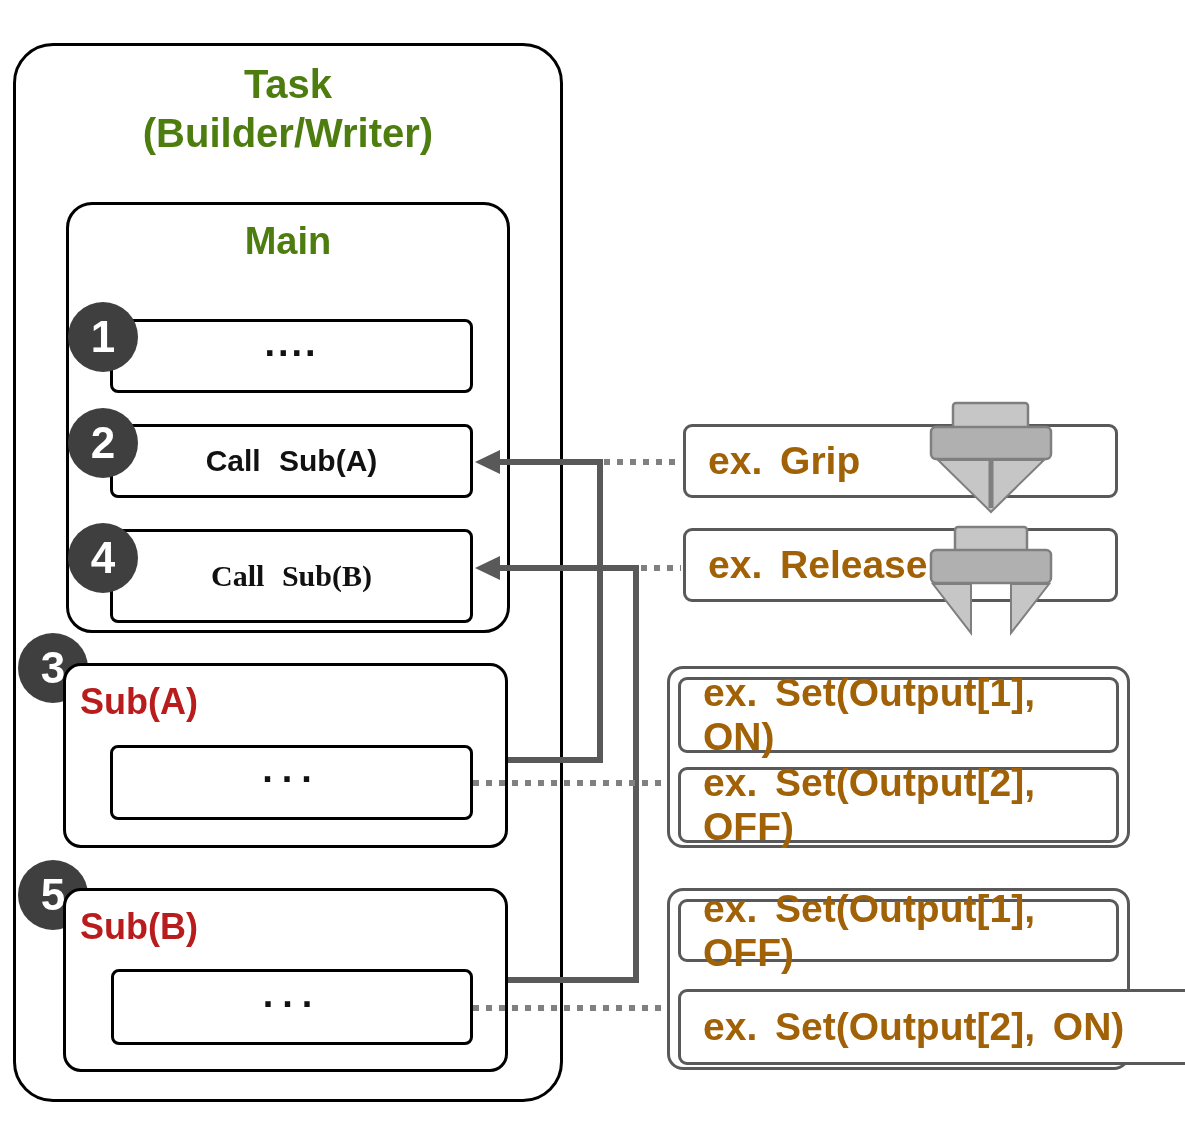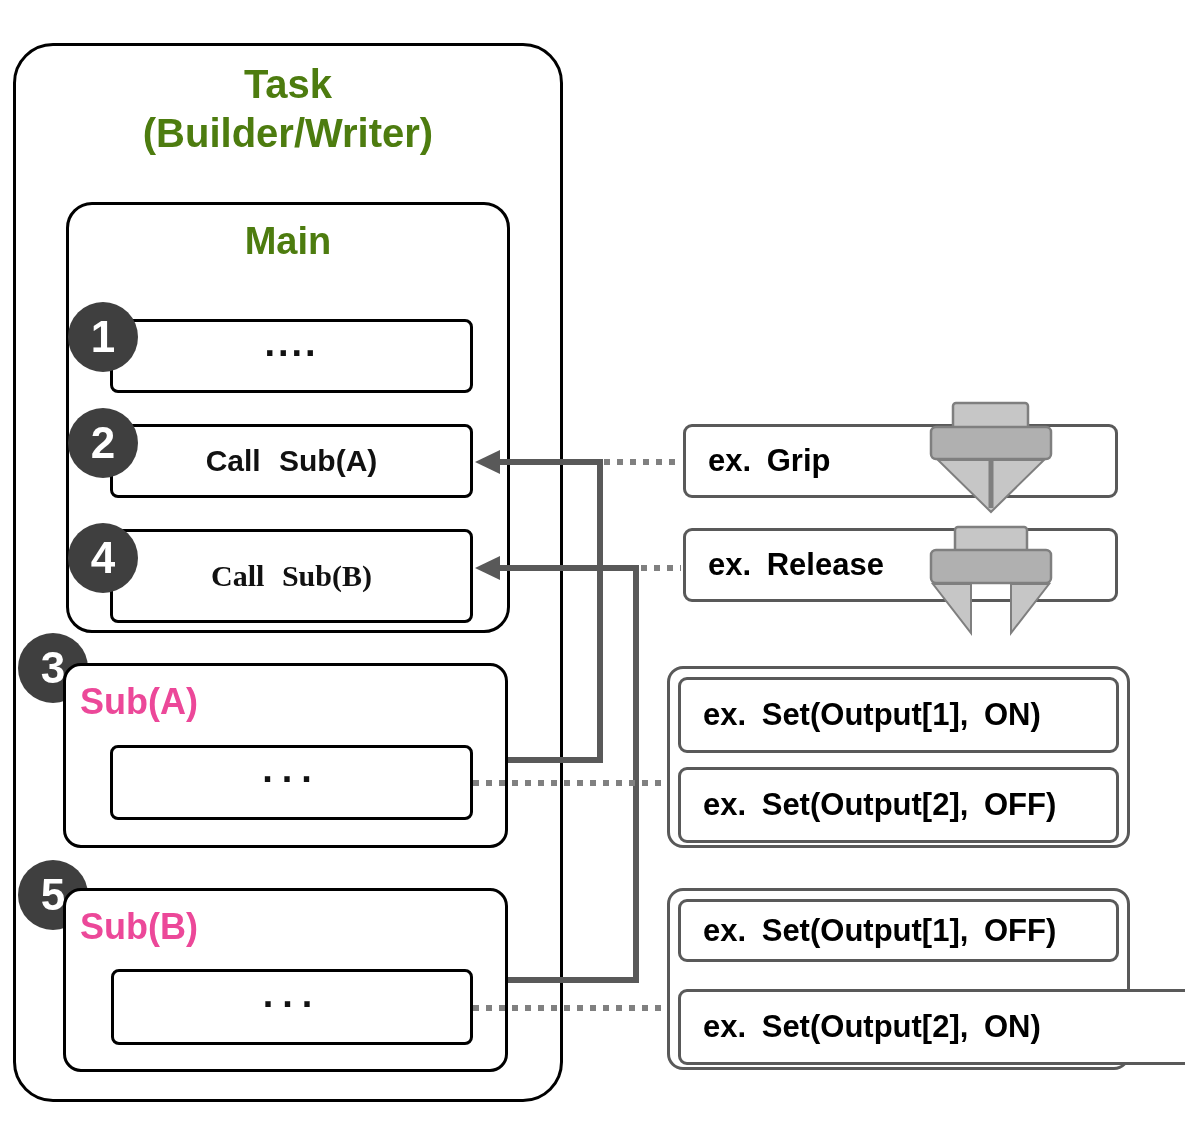--- a/index.html
+++ b/index.html
@@ -18,27 +18,27 @@
     display:flex;align-items:center;justify-content:center;height:100%;
     font-weight:bold;color:#111;font-size:30px;word-spacing:10px;
   }
   .dots{font-weight:bold;font-size:38px;letter-spacing:3px;transform:translateY(-30%);}
   .dots3{letter-spacing:9px;}
   .numcircle{
     width:70px;height:70px;border-radius:50%;background:#3f3f3f;
     display:flex;align-items:center;justify-content:center;
     color:#fff;font-weight:bold;font-size:44px;
   }
-  .sublabel{font-weight:bold;font-size:36px;color:#ec4899;}
+  .sublabel{font-weight:bold;font-size:36px;color:#b91c1c;}
   
   .graybox{border:3px solid #595959;border-radius:9px;background:#fff;}
   .graygroup{border:3px solid #595959;border-radius:16px;background:#fff;}
   .graylabel{
     display:flex;align-items:center;height:100%;
-    color:#000000;font-weight:bold;font-size:31px;word-spacing:7px;
+    color:#a16207;font-weight:bold;font-size:39px;word-spacing:7px;
     padding-left:22px;
   }
   svg.overlay{position:absolute;left:0;top:0;pointer-events:none;}
 </style>
 </head>
 <body>
 
 <div class="canvas">
 
   <div class="abs blackbox round-lg" style="left:13px;top:43px;width:550px;height:1059px;"></div>

